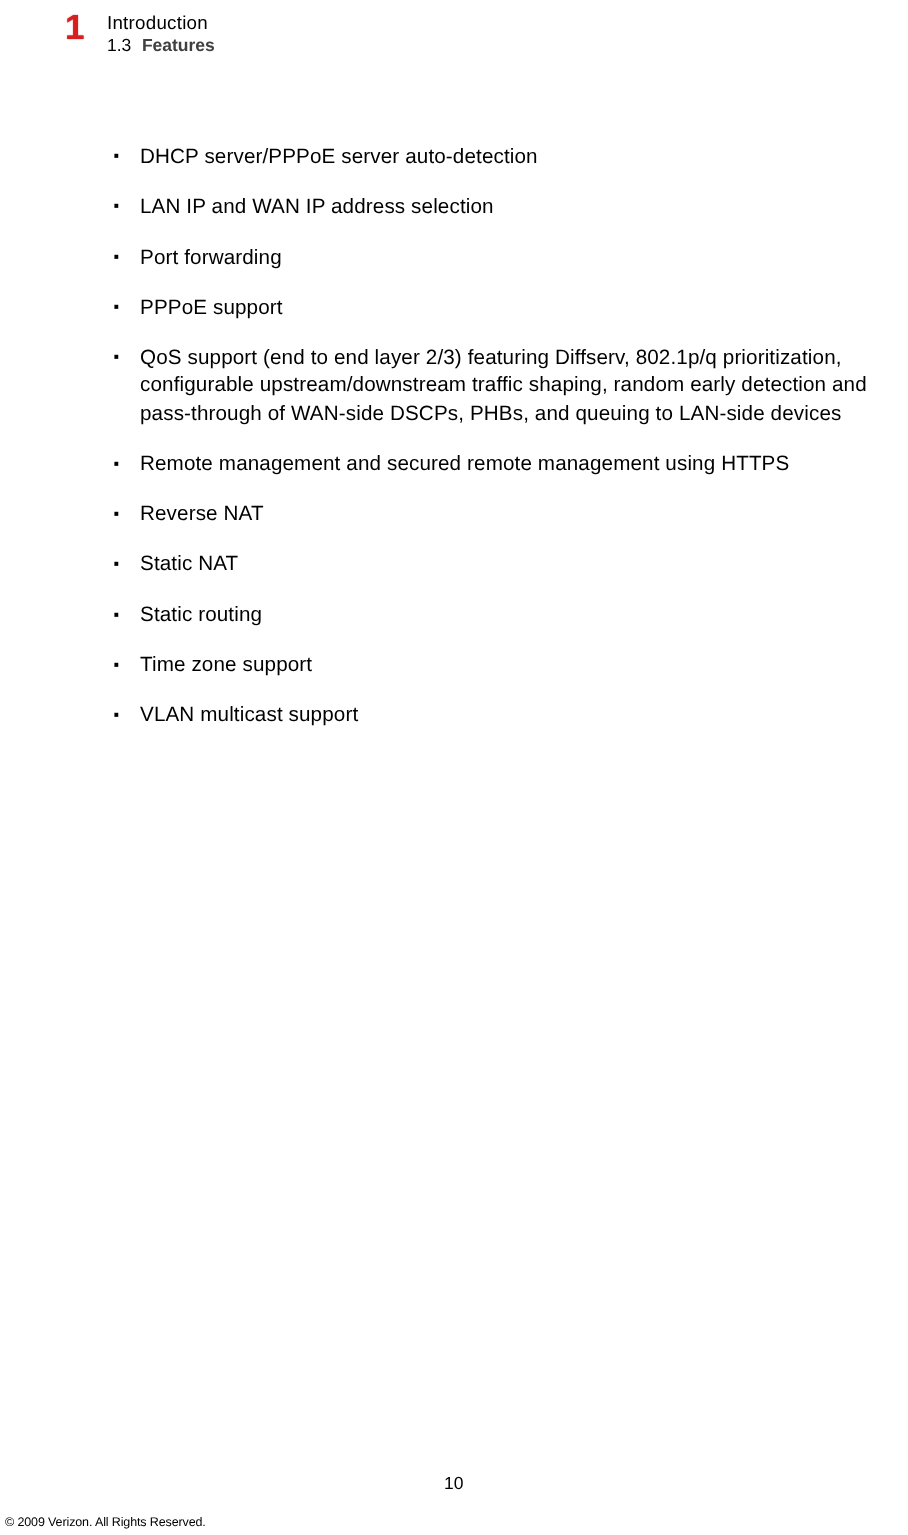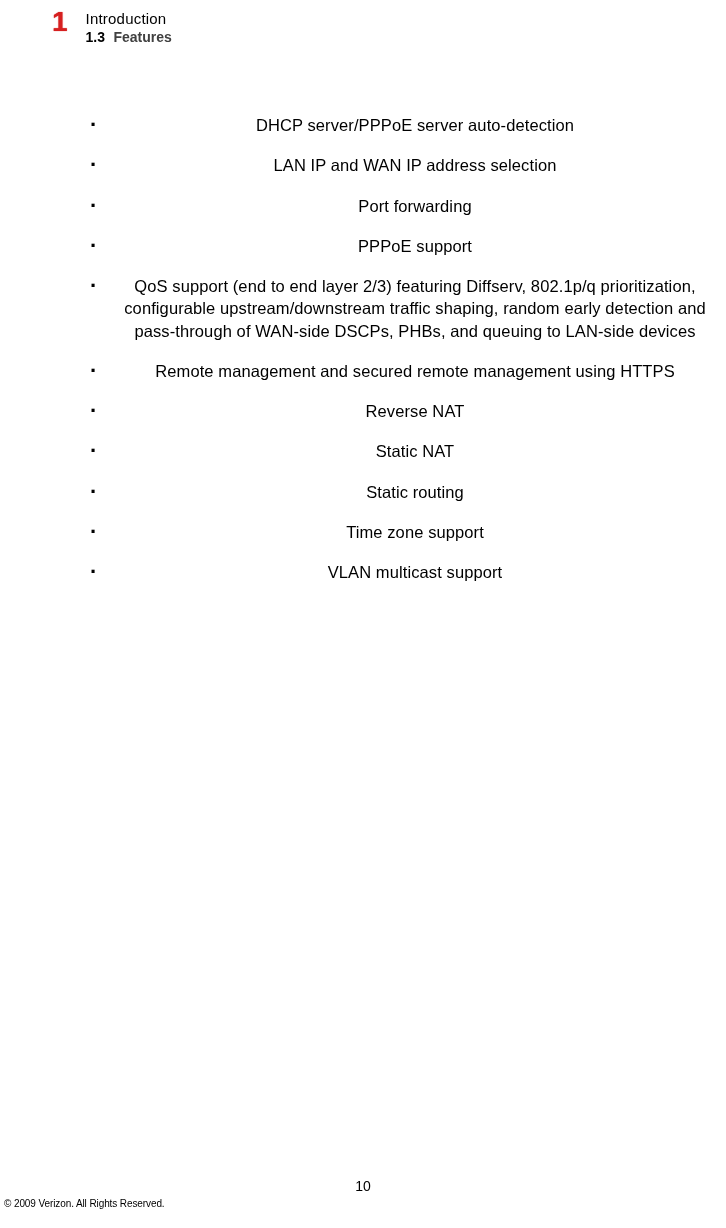--- a/index.html
+++ b/index.html
@@ -39,21 +39,21 @@
     font-size: 15px;
     font-weight: 400;
     color: #000;
     letter-spacing: 0.2px;
   }
   .section-line {
     margin-top: 1px;
   }
   .section-number {
     font-size: 14px;
-    font-weight: 700;
+    font-weight: 400;
     color: #000;
     margin-right: 4px;
     margin-top: 46px;
   }
   .section-title {
     font-size: 14px;
     font-weight: 800;
     color: #404040;
   }
   .content {
@@ -64,42 +64,41 @@
   }
   .feature-list li {
     position: relative;
     padding-left: 22px;
     font-size: 16.5px;
     font-weight: 400;
     line-height: 1.35;
     margin-bottom: 18px;
     color: #000;
     letter-spacing: 0.1px;
-    text-align: center;
   }
   .feature-list li::before {
     content: "·";
     position: absolute;
     left: 0px;
     top: -4px;
     font-size: 22px;
     font-weight: 700;
     color: #000;
   }
   .page-number {
     position: absolute;
     bottom: 34px;
     width: 100%;
     text-align: center;
     font-size: 14px;
     font-weight: 400;
   }
   .copyright {
     position: absolute;
-    bottom: 19px;
+    bottom: 4px;
     left: 4px;
     font-size: 10px;
     font-weight: 500;
     letter-spacing: -0.1px;
     margin-top: 36px;
   }
 </style>
 </head>
 <body>
 

